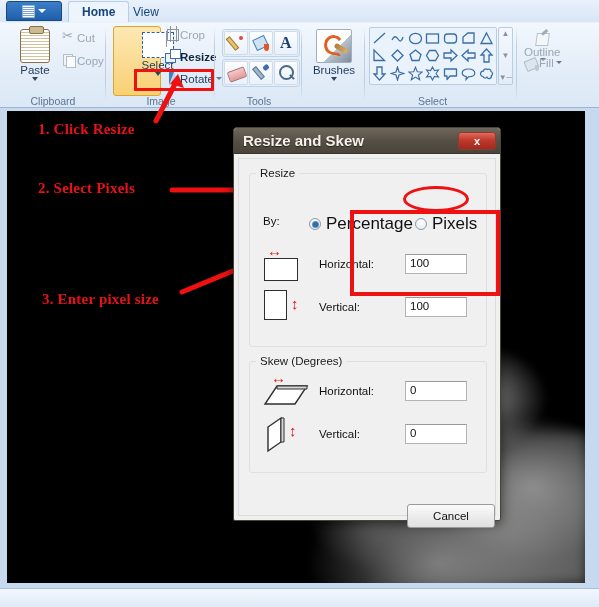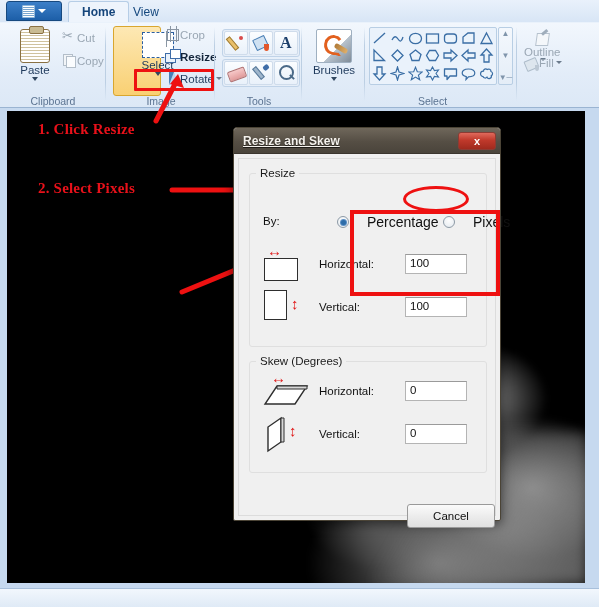--- a/index.html
+++ b/index.html
@@ -193,37 +193,37 @@
     position:absolute; left:233px; top:127px; width:268px; height:394px;
     background:#f0f0f0; border:1px solid #4b4436;
     box-shadow:0 3px 12px rgba(0,0,0,.55);
     border-radius:4px 4px 2px 2px;
   }
   #dlg-title{
     height:26px; background:linear-gradient(#6f675b,#554e44 55%,#4a443b);
     border-radius:3px 3px 0 0; border-bottom:1px solid #3b352e;
     display:flex; align-items:center; padding:0 4px 0 9px;
   }
-  #dlg-title-text{ color:#f4f1ec; font-size:12px; font-weight:600; flex:1;
-                   text-shadow:0 1px 1px rgba(0,0,0,.6);text-decoration:underline; }
+  #dlg-title-text{ color:#f4f1ec; font-size:15px; font-weight:600; flex:1;
+                   text-shadow:0 1px 1px rgba(0,0,0,.6); }
   #dlg-close{
     width:38px;height:18px;border-radius:3px;border:1px solid #8d3b33;
     background:linear-gradient(#e06a5c,#c0392b 45%,#a02a1e);
     color:#fff;font-size:11px;font-weight:bold;display:flex;align-items:center;justify-content:center;
   }
   #dlg-body{ position:absolute; left:4px; top:30px; right:4px; bottom:4px;
              background:#f0f0f0; border:1px solid #dcdcdc; }
 
   fieldset.gb{ position:absolute; border:1px solid #dfdfdf; border-radius:3px; }
   fieldset.gb > legend{ font-size:11.5px; color:#1a1a1a; padding:0 4px; margin-left:6px; }
   #fs-resize{ left:10px; top:8px; width:238px; height:180px; }
   #fs-skew{ left:10px; top:196px; width:238px; height:118px; }
 
   .lbl{ position:absolute; font-size:11.5px; color:#111; }
-  .radio{ position:absolute; display:flex; align-items:center; gap:18px; font-size:14px; color:#111;margin-left:28px; }
+  .radio{ position:absolute; display:flex; align-items:center; gap:5px; font-size:17px; color:#111; }
   .rdot{ width:12px;height:12px;border-radius:50%;border:1px solid #8d9aa6;
          background:radial-gradient(circle at 50% 35%,#fdfdfd,#e3e9ef); position:relative; }
   .rdot.on:after{ content:"";position:absolute;left:2.5px;top:2.5px;width:5px;height:5px;border-radius:50%;background:#2d6ca8;
                   box-shadow:0 0 0 1px #5b8fc4; }
   .cbox{ width:12px;height:12px;border:1px solid #8d9aa6;background:#fff;position:relative; }
   .cbox.on:after{ content:"\2713"; position:absolute; left:1px; top:-3px; font-size:11px; color:#2b5a8c; }
 
   .tbox{ position:absolute; width:62px; height:20px; background:#fff;
          border:1px solid #b4b4b4; border-top-color:#9a9a9a;
          font-size:11.5px; color:#111; padding:2px 0 0 4px; }
@@ -487,20 +487,21 @@
     <path d="M156 121 L176 82" stroke="#ee1111" stroke-width="5" fill="none" stroke-linecap="round"></path>
     <polygon points="178,74 184,88 170,84" fill="#ee1111"></polygon>
 
     <path d="M172 190 L404 190" stroke="#ee1111" stroke-width="5" fill="none" stroke-linecap="round"></path>
 
     <path d="M182 292 L352 222" stroke="#ee1111" stroke-width="5" fill="none" stroke-linecap="round"></path>
   </svg>
 
   <div class="anno" id="anno1">1. Click Resize</div>
   <div class="anno" id="anno2">2. Select Pixels</div>
+  <div class="anno" id="anno3">3. Enter pixel size</div>
 
   <div id="dialog">
     <div id="dlg-title">
       <span id="dlg-title-text">Resize and Skew</span>
       <span id="dlg-close">x</span>
     </div>
 
     <div id="dlg-body">
 
       <fieldset class="gb" id="fs-resize">

